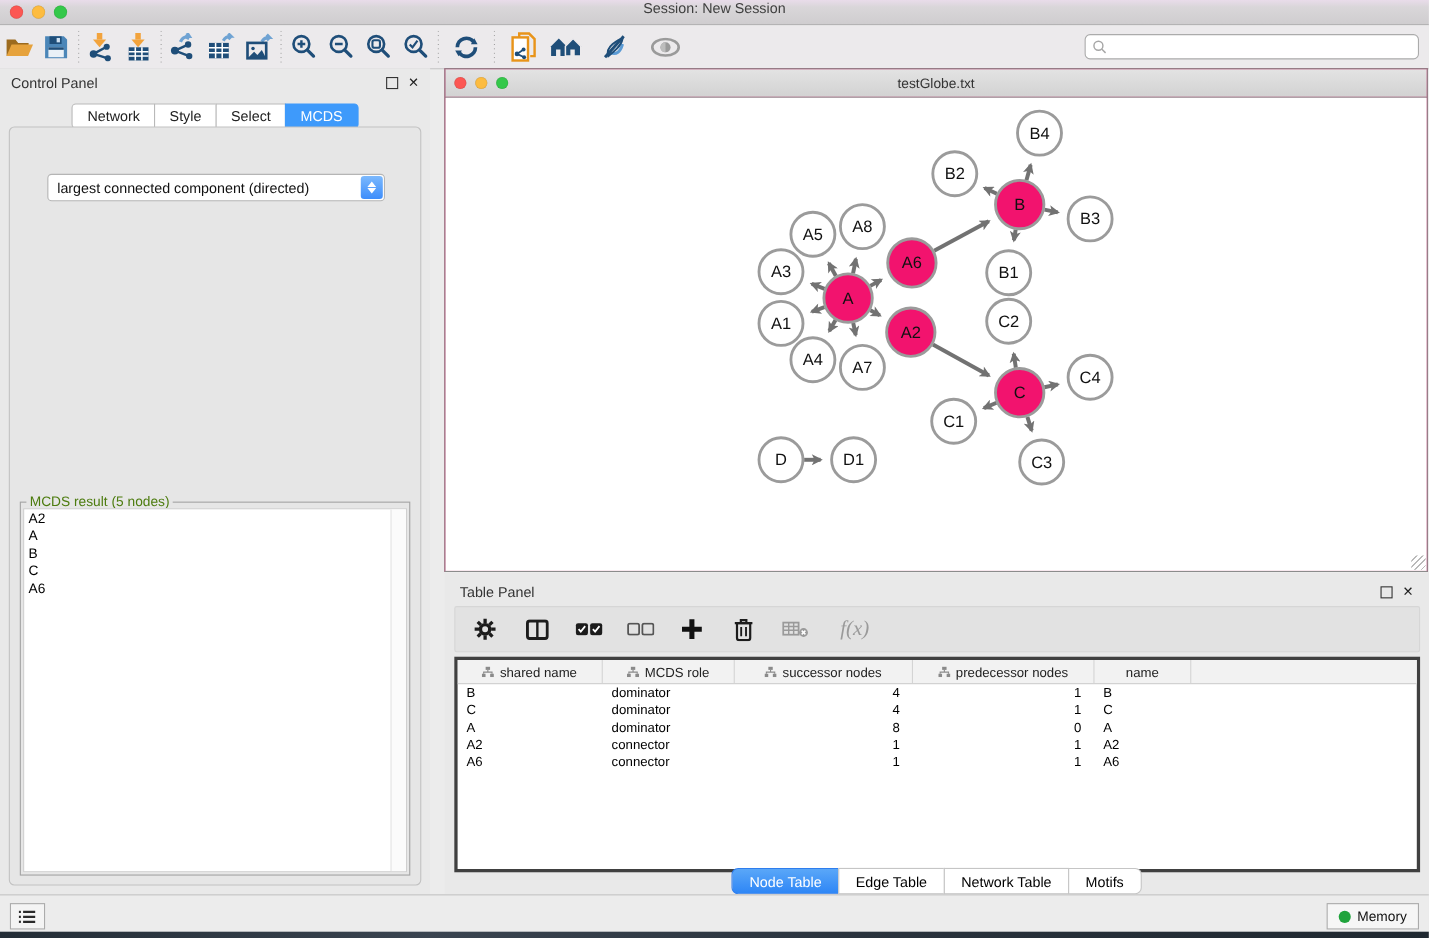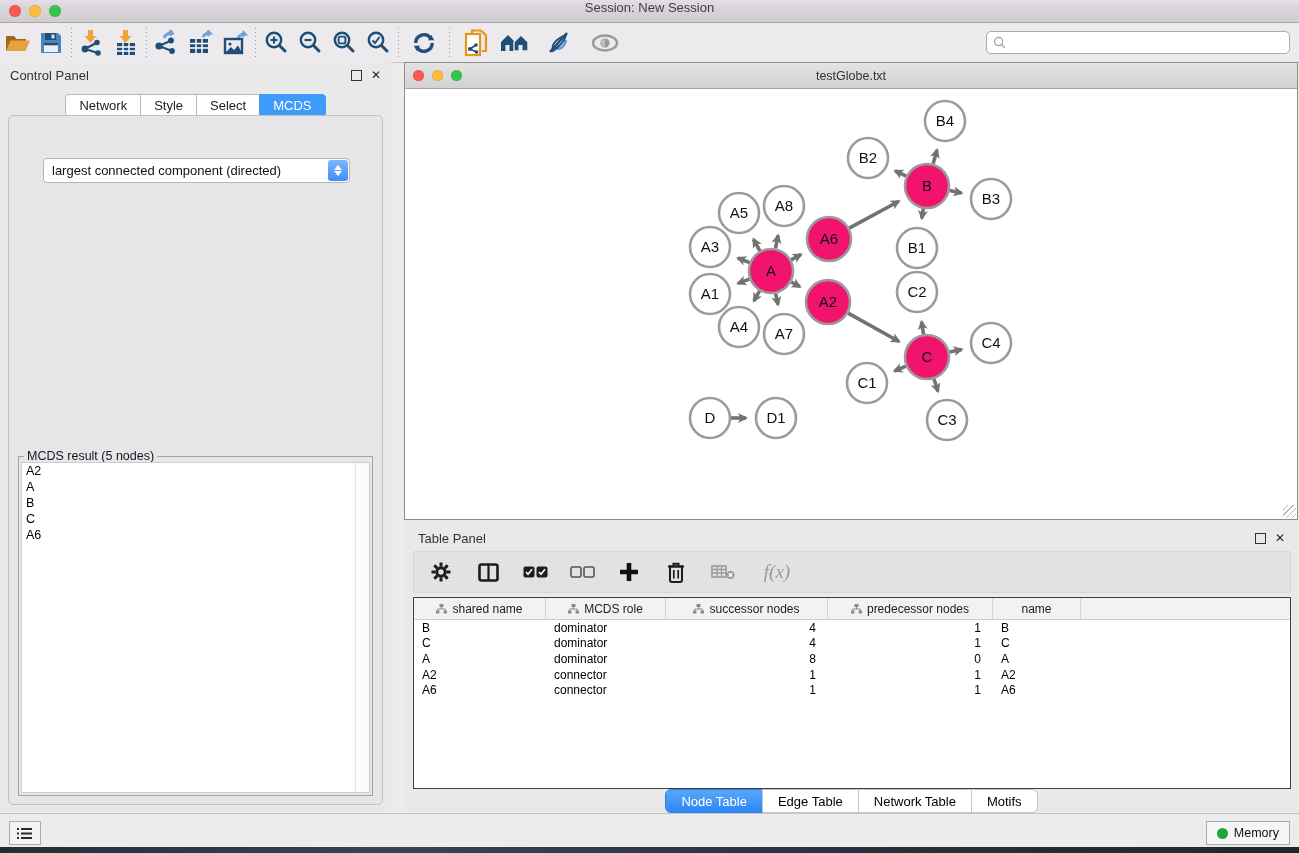--- a/index.html
+++ b/index.html
@@ -48,21 +48,21 @@
   .stepper{width:20px;height:21px;margin:1px;border-radius:3px;
     background:linear-gradient(#7cb9fd,#3d8dfb);display:flex;flex-direction:column;
     align-items:center;justify-content:center;gap:1px;}
   .stepper i{border:4px solid transparent;display:block;width:0;height:0;}
   .stepper .up{border-bottom:5px solid #fff;border-top:none;}
   .stepper .dn{border-top:5px solid #fff;border-bottom:none;}
   .btnrow{position:absolute;left:0;top:76px;width:100%;display:flex;justify-content:center;gap:14px;}
   .pbtn{background:#fff;border:1px solid #bdbdbd;border-radius:4px;font-size:13px;
     padding:3px 14px;color:#111;}
   .groupbox{position:absolute;left:9px;top:340px;width:353px;height:338px;border:1px solid #a3a3a3;}
-  .grouptitle{position:absolute;left:5px;top:-8px;background:#E6E6E6;padding:0 3px;font-size:12.5px;color:#0f172a;}
+  .grouptitle{position:absolute;left:5px;top:-8px;background:#E6E6E6;padding:0 3px;font-size:12.5px;color:#4d7c0f;}
   .listbox{position:absolute;left:2px;top:5px;right:2px;bottom:2px;background:#fff;
     border:1px solid #cfcfcf;overflow:hidden;}
   .listbox .item{font-size:12.5px;line-height:16px;padding-left:4px;color:#000;}
   .vtrack{position:absolute;right:0;top:0;bottom:0;width:13px;background:#FBFBFB;border-left:1px solid #e3e3e3;}
 
   
   .netwin{left:404px;top:62px;width:894px;height:458px;border:1px solid #8c8c8c;
     background:#be185d;box-sizing:border-box;}
   .nettitle{height:25px;background:linear-gradient(#e3e3e3,#d2d2d2);border-bottom:1px solid #a5a5a5;
     display:flex;align-items:center;justify-content:center;position:relative;}
@@ -73,21 +73,21 @@
   .grip{position:absolute;right:1px;bottom:1px;width:13px;height:13px;
     background:repeating-linear-gradient(135deg,transparent 0 3px,#b9b9b9 3px 4px);}
 
   
   .tpanel{left:404px;top:521px;width:895px;height:292px;background:#E9E9E9;}
   .tp-toolbar{position:absolute;left:9px;top:30px;right:8px;height:40px;background:#E2E2E2;
     border:1px solid #d6d6d6;border-radius:2px;display:flex;align-items:center;padding-left:14px;gap:21px;}
   .tpi{display:flex;align-items:center;justify-content:center;width:26px;height:26px;}
   .fx{font-family:"Liberation Serif","DejaVu Serif",serif;font-style:italic;font-size:19px;color:#9a9a9a;}
   .ttable{position:absolute;left:9px;top:76px;right:8px;height:190px;background:#fff;
-    border:1px solid #404040;overflow:hidden;}
+    border:3px solid #404040;overflow:hidden;}
   .thead{display:flex;height:21px;border-bottom:1px solid #cfcfcf;background:#F2F2F2;}
   .th{display:flex;align-items:center;justify-content:center;gap:5px;font-size:12px;color:#222;
       border-right:1px solid #d4d4d4;box-sizing:border-box;height:100%;}
   .th:last-child{border-right:1px solid #d4d4d4;}
   .treeicon{width:11px;height:10px;flex:0 0 auto;}
   .trow{display:flex;height:15.6px;align-items:center;font-size:12px;color:#000;}
   .td{box-sizing:border-box;padding:0 12px 0 8px;white-space:nowrap;}
   .td.r{text-align:right;}
   .ttabs{position:absolute;left:0;right:0;top:268px;display:flex;justify-content:center;}
   .ttab{font-size:13px;padding:3.5px 15px;background:#fff;border:1px solid #c5c5c5;margin-left:-1px;color:#000000;}

